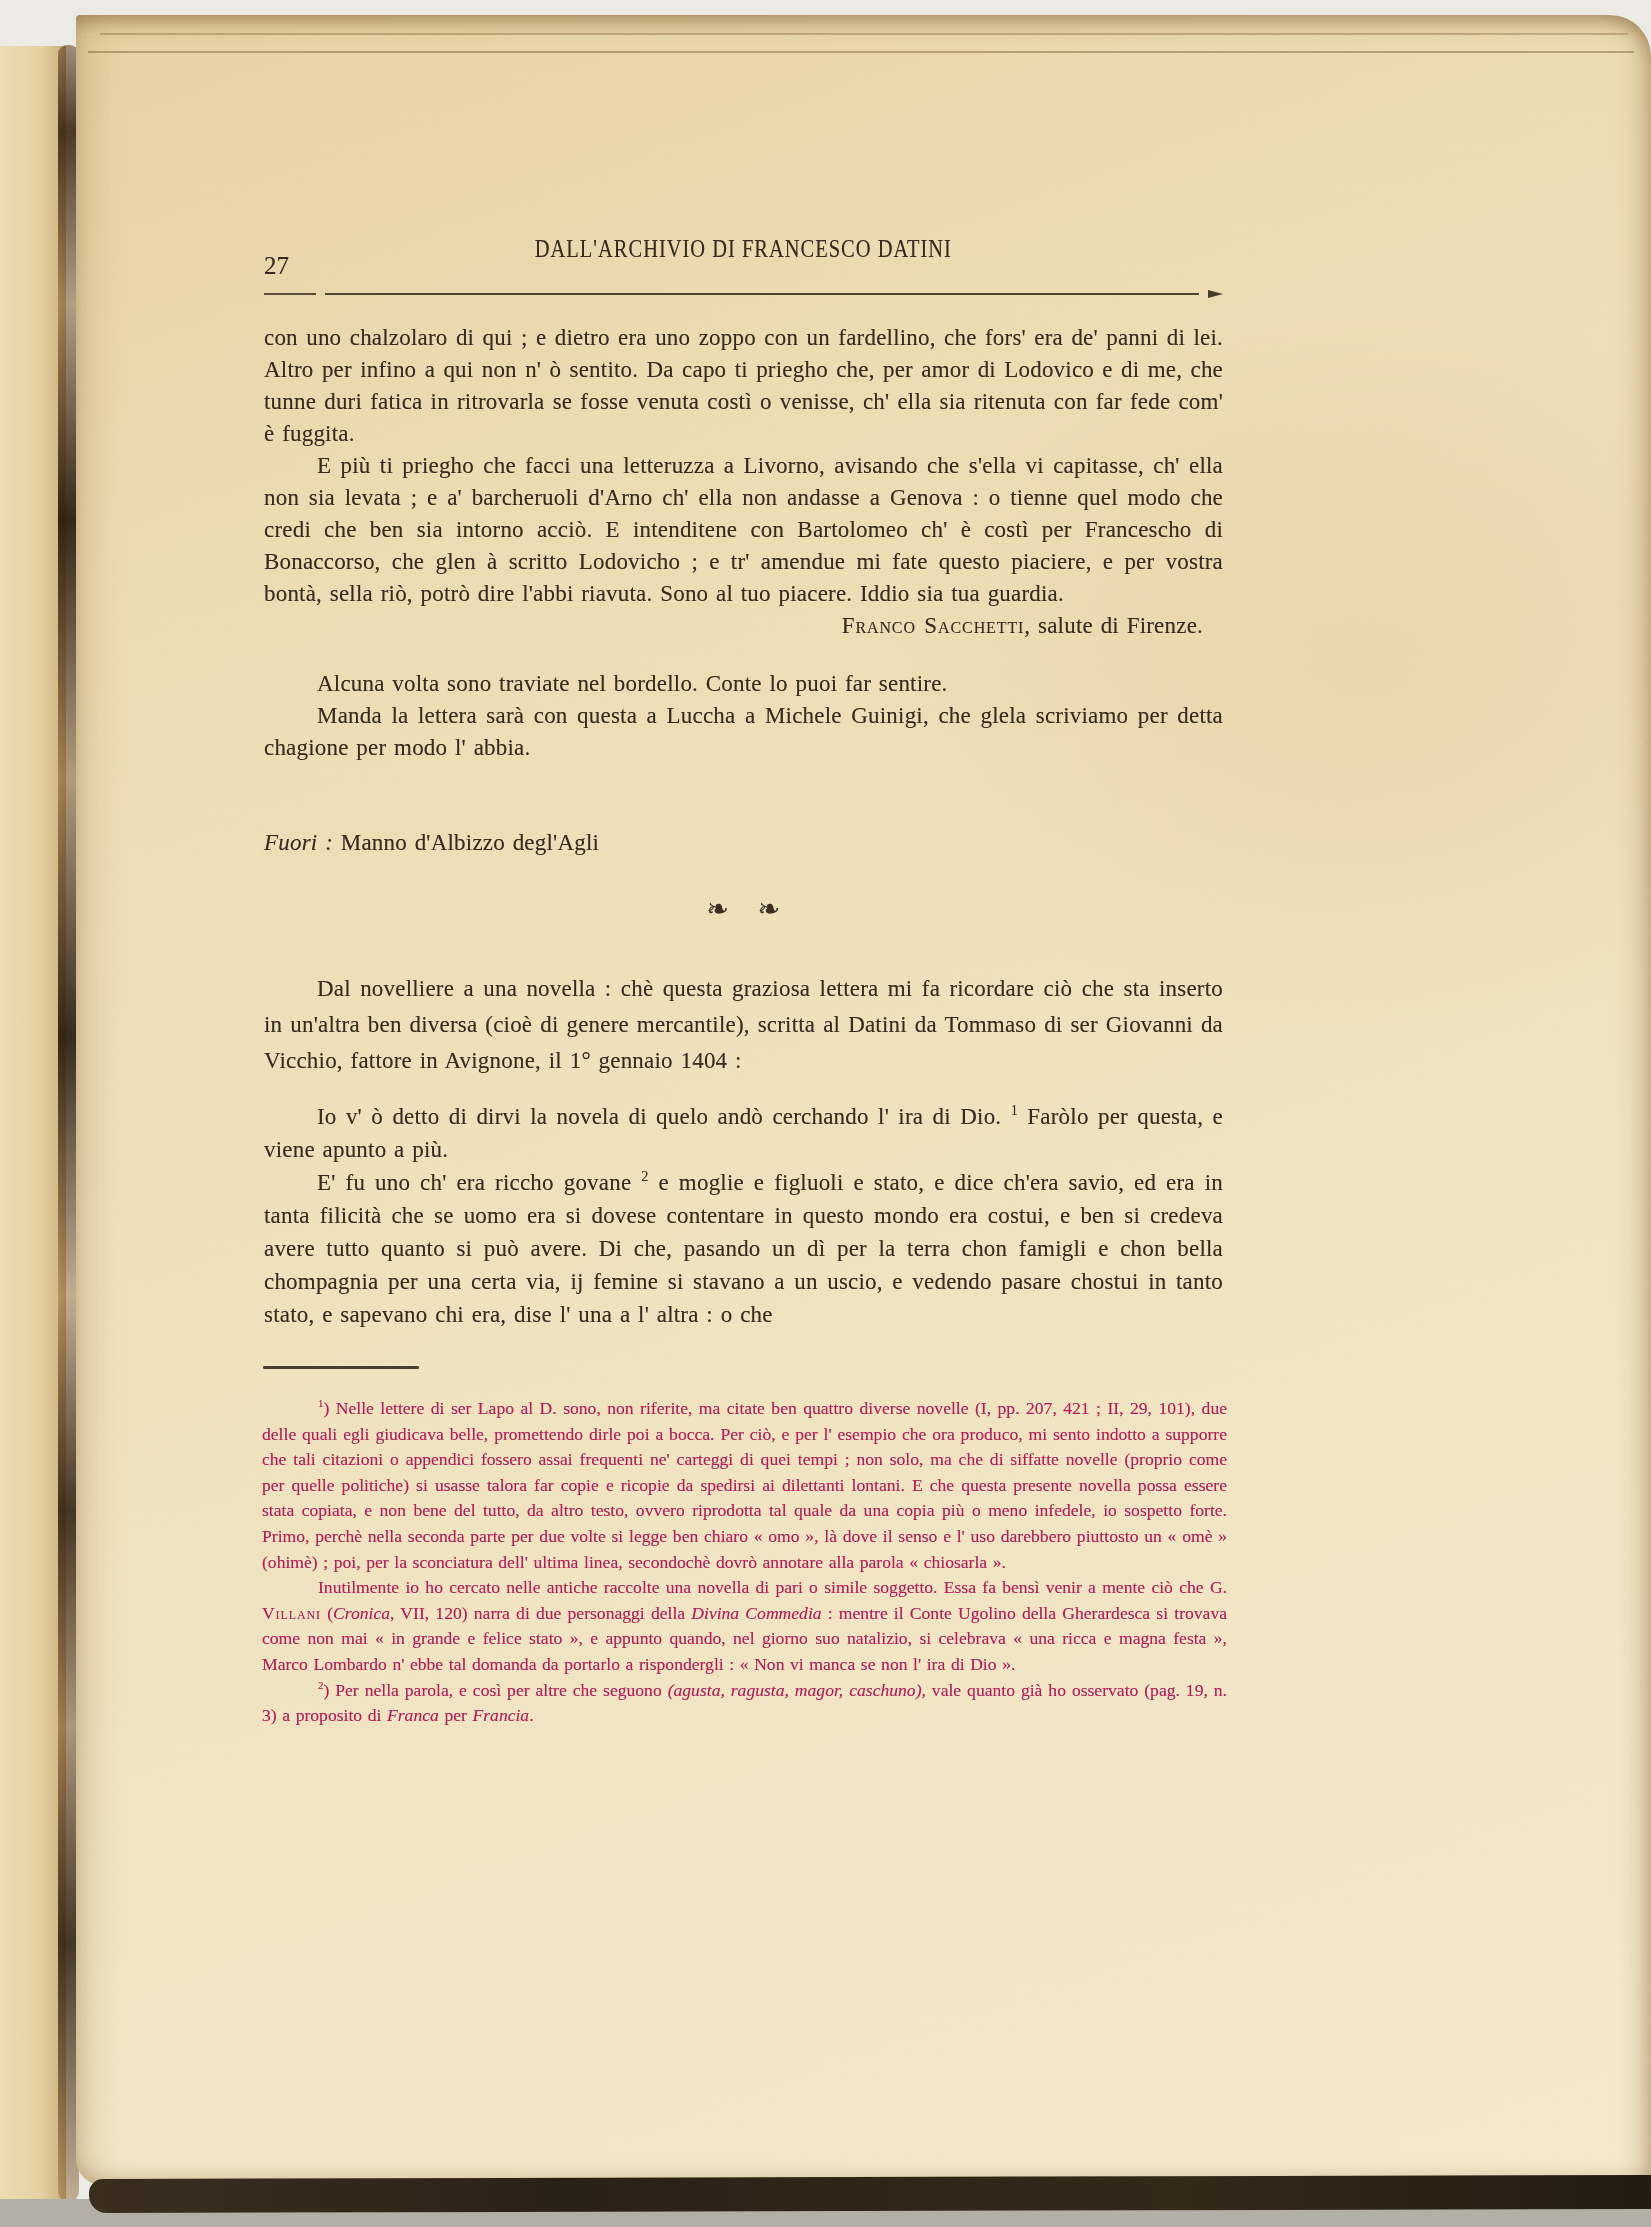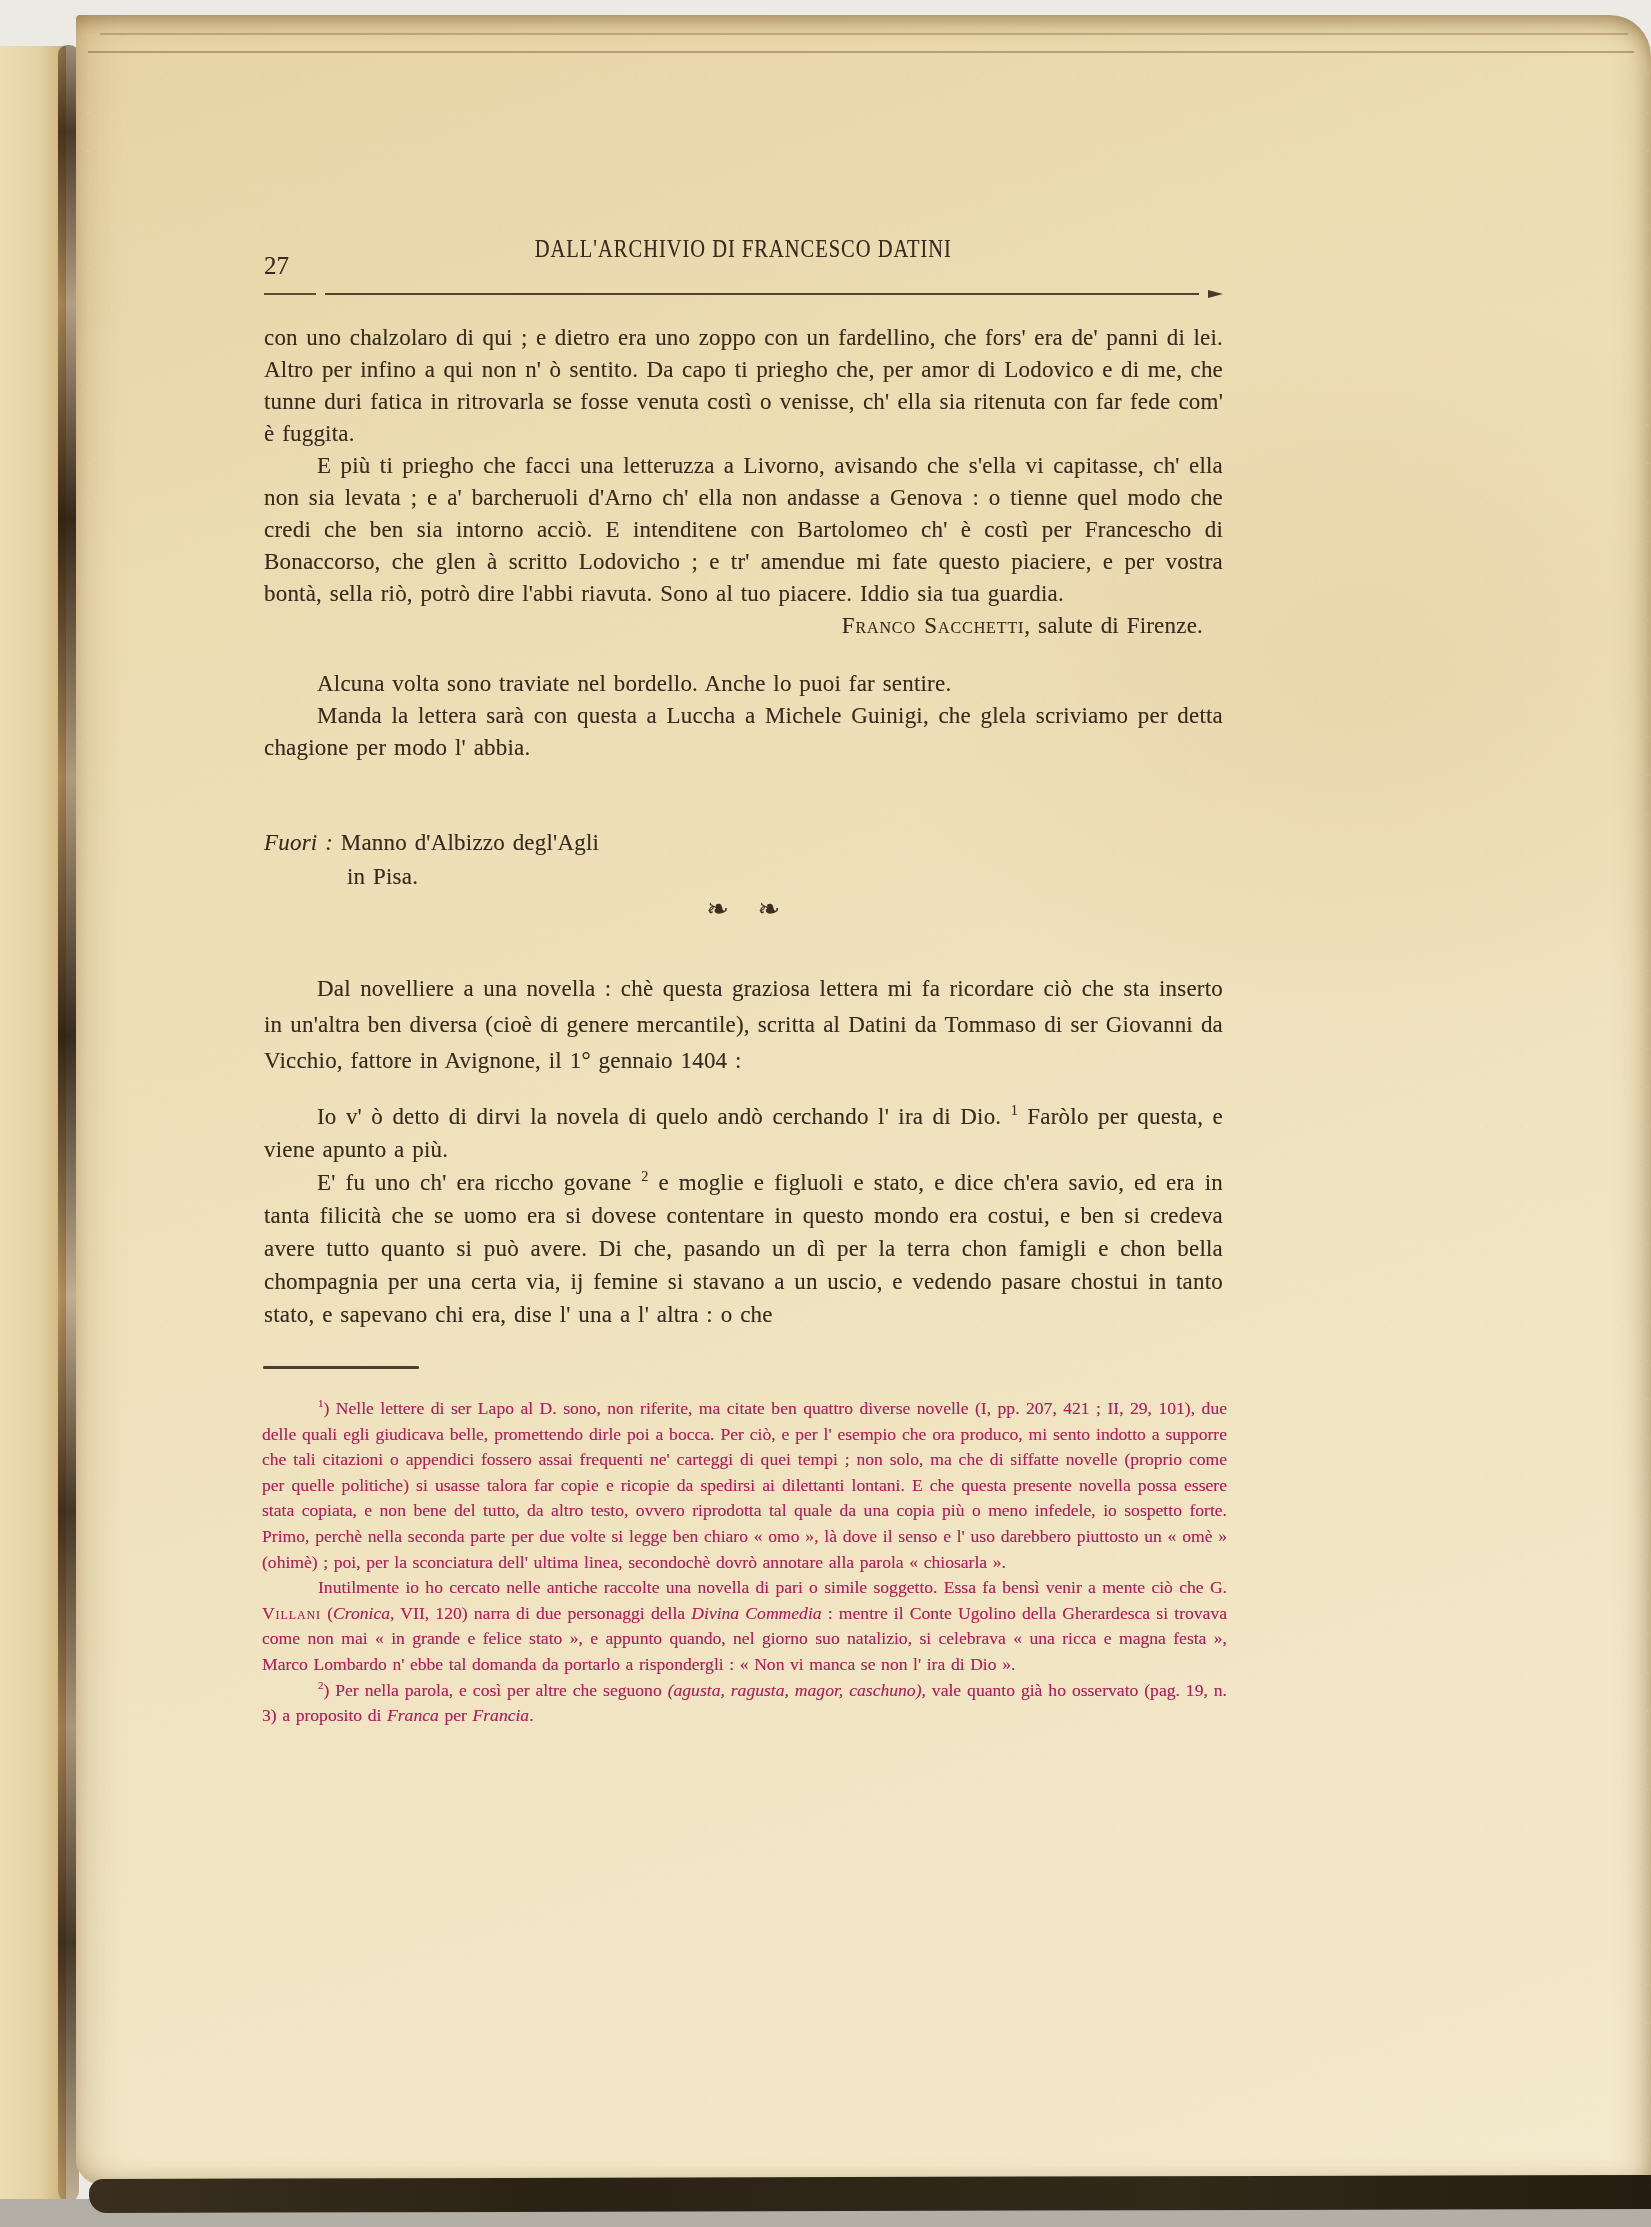--- a/index.html
+++ b/index.html
@@ -97,27 +97,26 @@
   <div class="txt col head-rule">
     <span class="dash"></span>
     <span class="line"></span>
     <span class="wedge"></span>
   </div>
 
   <div class="txt col bodytext letter-block">
     <p>con uno chalzolaro di qui ; e dietro era uno zoppo con un fardellino, che fors' era de' panni di lei. Altro per infino a qui non n' ò sentito. Da capo ti priegho che, per amor di Lodovico e di me, che tunne duri fatica in ritrovarla se fosse venuta costì o venisse, ch' ella sia ritenuta con far fede com' è fuggita.</p>
     <p class="ind">E più ti priegho che facci una letteruzza a Livorno, avisando che s'ella vi capitasse, ch' ella non sia levata ; e a' barcheruoli d'Arno ch' ella non andasse a Genova : o tienne quel modo che credi che ben sia intorno acciò. E intenditene con Bartolomeo ch' è costì per Francescho di Bonaccorso, che glen à scritto Lodovicho ; e tr' amendue mi fate questo piaciere, e per vostra bontà, sella riò, potrò dire l'abbi riavuta. Sono al tuo piacere. Iddio sia tua guardia.</p>
     <div class="sig"><span class="r-sc">Franco Sacchetti</span><span>, salute di Firenze.</span></div>
-    <p class="ind mt">Alcuna volta sono traviate nel bordello. Anche lo puoi far sentire.</p>
+    <p class="ind mt">Alcuna volta sono traviate nel bordello. Conte lo puoi far sentire.</p>
     <p class="ind">Manda la lettera sarà con questa a Luccha a Michele Guinigi, che glela scriviamo per detta chagione per modo l' abbia.</p>
   </div>
 
   <div class="txt col bodytext address">
     <div><span class="r-i">Fuori :</span><span> Manno d'Albizzo degl'Agli</span></div>
-    <div class="l2">in Pisa.</div>
   </div>
 
   <div class="txt col ornament">❧ ❧</div>
 
   <div class="txt col bodytext intro">
     <p class="ind">Dal novelliere a una novella : chè questa graziosa lettera mi fa ricordare ciò che sta inserto in un'altra ben diversa (cioè di genere mercantile), scritta al Datini da Tommaso di ser Giovanni da Vicchio, fattore in Avignone, il 1° gennaio 1404 :</p>
   </div>
 
   <div class="txt col bodytext novella">
     <p class="ind"><span>Io v' ò detto di dirvi la novela di quelo andò cerchando l' ira di Dio. </span><span class="r-sup">1</span><span> Faròlo per questa, e viene apunto a più.</span></p>

